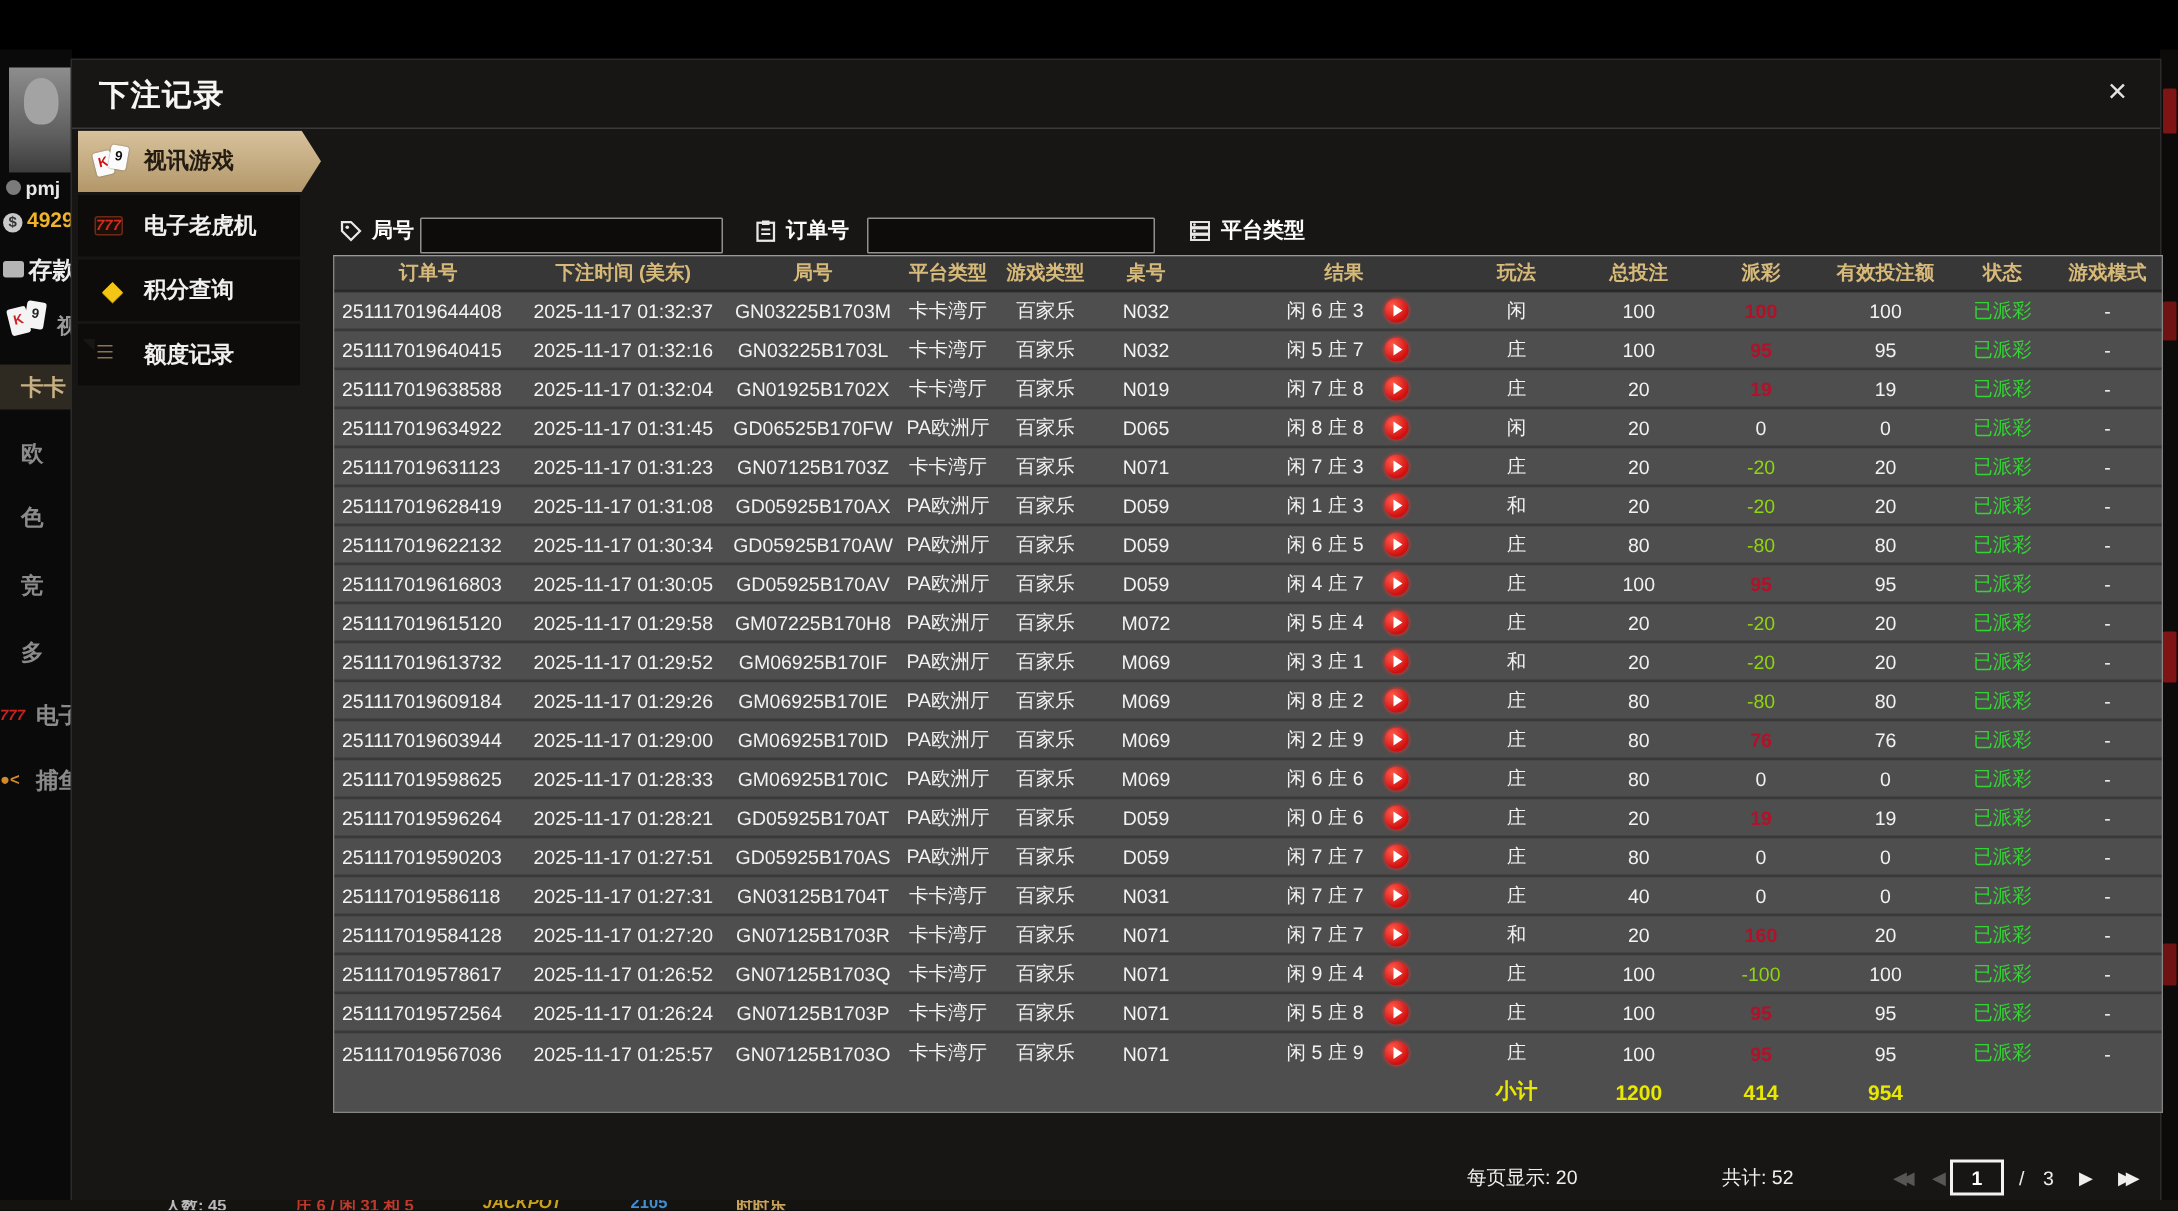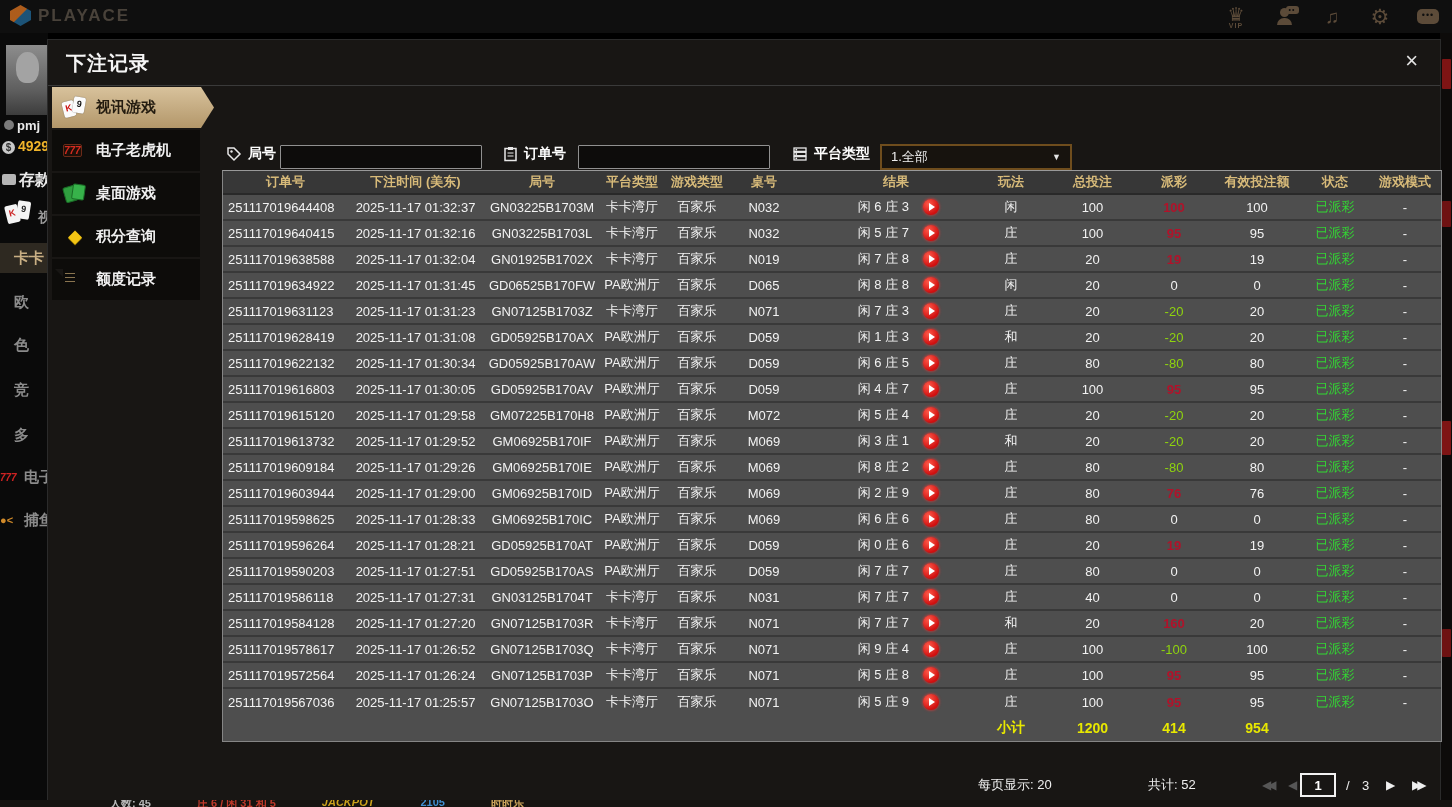--- a/index.html
+++ b/index.html
@@ -122,46 +122,20 @@
   .pg-dim{color:#565656;}
   .pg-box{left:1078px;width:36px;height:24px;top:2px;border:2px solid #f2f2f2;box-sizing:border-box;background:transparent;
           color:#fff;font-size:13px;font-weight:bold;text-align:center;outline:none;}
   svg{display:block;}
 </style>
 </head>
 <body>
 
 <div class="screen">
 
-  <div class="topbar">
-    <div class="brand">
-      <div class="brand-mark"></div>
-      <div class="brand-text">PLAYACE</div>
-    </div>
-    <div class="topbar-icons">
-      <div class="tb-icon">
-        <span class="g">♛</span>
-          <span class="vip-txt">VIP</span>
-      </div>
-      <div class="tb-icon">
-        <div class="support-head"></div>
-          <div class="support-body"></div>
-          <div class="support-bub">••</div>
-      </div>
-      <div class="tb-icon">
-          <span class="g">♫</span>
-        </div>
-      <div class="tb-icon">
-          <span class="g" style="font-size:21px;">⚙</span>
-        </div>
-      <div class="tb-icon">
-          <div class="chat-bub">•••</div>
-        </div>
-    </div>
-  </div>
 
   <div class="underlay">
     <div class="u-avatar"></div>
     <div class="u-user"><span class="dot"></span><span>pmj</span></div>
     <div class="u-balance"><span class="u-coin">$</span><span>4929</span></div>
     <div class="u-deposit"><span class="u-depo-ic"></span><span>存款</span></div>
     <div class="u-cards">
       <div class="mini-card k">K</div>
         <div class="mini-card n9">9</div>
     </div>
@@ -209,27 +183,20 @@
             <span class="mc k">K</span>
             <span class="mc n9">9</span>
           </span>
         <span>视讯游戏</span>
       </div>
       <div class="menu-item">
         <span class="m-ic"><span class="ic-777">777</span></span>
         <span>电子老虎机</span>
       </div>
       <div class="menu-item">
-        <span class="m-ic">
-            <span class="gc a"></span>
-            <span class="gc b"></span>
-          </span>
-        <span>桌面游戏</span>
-      </div>
-      <div class="menu-item">
         <span class="m-ic ic-diamond">◆</span>
         <span>积分查询</span>
       </div>
       <div class="menu-item">
         <span class="m-ic"><span class="ic-doc"></span></span>
         <span>额度记录</span>
       </div>
     </div>
 
     <div class="filters">
@@ -255,24 +222,20 @@
       <div class="flabel" style="left:570px;top:55px;">
         <svg width="16" height="16" viewBox="0 0 16 16">
             <rect x="2" y="2" width="12" height="3.4" fill="none" stroke="#e8e8e8" stroke-width="1.3"></rect>
             <rect x="2" y="6.3" width="12" height="3.4" fill="none" stroke="#e8e8e8" stroke-width="1.3"></rect>
             <rect x="2" y="10.6" width="12" height="3.4" fill="none" stroke="#e8e8e8" stroke-width="1.3"></rect>
             <circle cx="4.3" cy="3.7" r=".9" fill="#e8e8e8"></circle>
             <circle cx="4.3" cy="8" r=".9" fill="#e8e8e8"></circle>
             <circle cx="4.3" cy="12.3" r=".9" fill="#e8e8e8"></circle>
           </svg>
         <span>平台类型</span>
-      </div>
-      <div class="fi-select" style="left:658px;top:54px;width:192px;">
-        <span>1.全部</span>
-        <span class="caret">▼</span>
       </div>
 
       <div class="flabel" style="left:3px;top:92px;">
         <svg width="16" height="16" viewBox="0 0 16 16">
             <rect x="1.5" y="3" width="13" height="11.5" fill="none" stroke="#e8e8e8" stroke-width="1.5"></rect>
             <path d="M1.5 6.2 H14.5" stroke="#e8e8e8" stroke-width="1.2"></path>
             <path d="M4.5 1.5 V4 M11.5 1.5 V4" stroke="#e8e8e8" stroke-width="1.5"></path>
             <path d="M4 8.5 H12 M4 11.5 H12" stroke="#e8e8e8" stroke-width="1"></path>
           </svg>
         <span>下注时间 (美东)</span>

